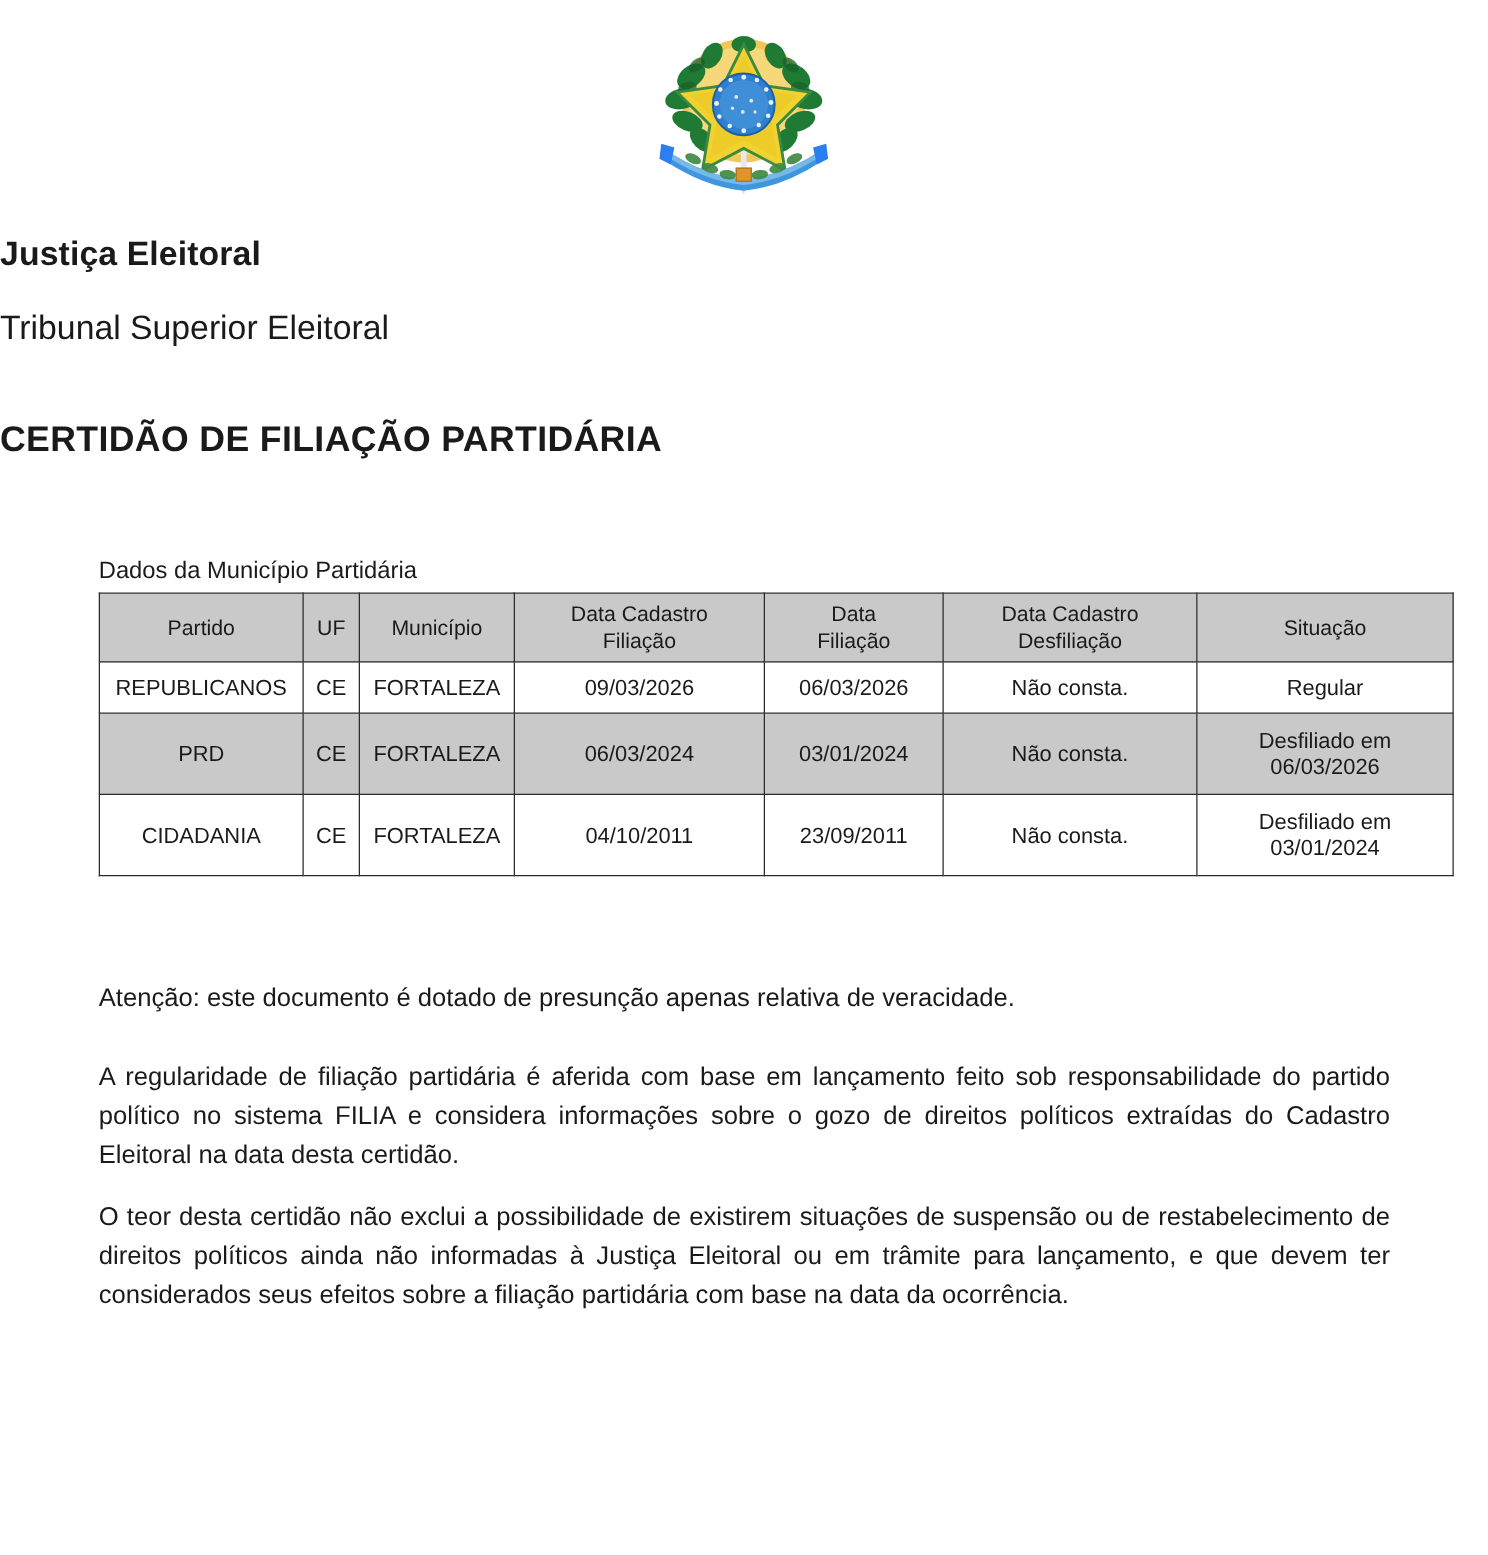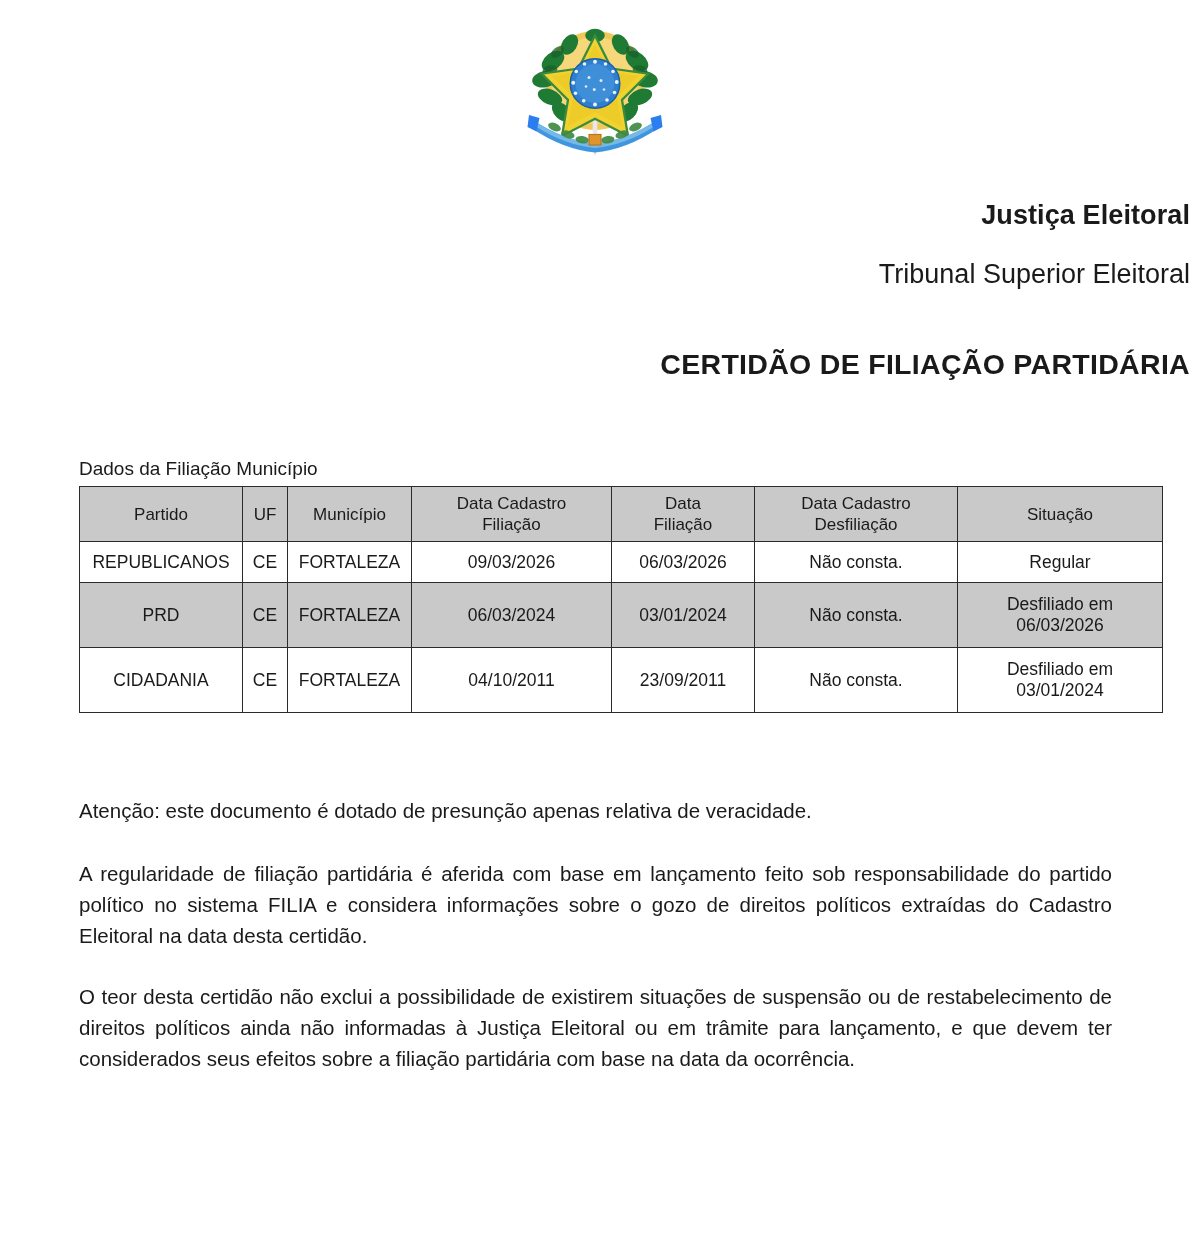--- a/index.html
+++ b/index.html
@@ -24,22 +24,22 @@
     justify-content: center;
   }
   .crest {
     width: 150px;
     height: 150px;
     display: block;
   }
 
   
   .head-block {
-    text-align: right;
-    margin-top: 30px;
+    text-align: left;
+    margin-top: 18px;
   }
   .h-org {
     font-size: 27px;
     font-weight: bold;
     letter-spacing: 0.1px;
     line-height: 1.0;
   }
   .h-court {
     font-size: 27px;
     font-weight: normal;
@@ -125,21 +125,21 @@
   .c-dcd      { width: 196px; }
   .c-sit      { width: 198px; }
 
   
   .note {
     font-size: 20.5px;
     line-height: 31px;
   }
   .note-1 { margin-top: 82px; }
   .note-2 { margin-top: 32px; text-align: justify; }
-  .note-3 { margin-top: 30px; text-align: justify; }
+  .note-3 { margin-top: 19px; text-align: justify; }
 </style>
 </head>
 <body>
 
 <div class="crest-wrap">
   <svg class="crest" viewBox="0 0 200 200">
 
     <g>
       <circle cx="100" cy="78" r="66" fill="#f0c85a"></circle>
       <circle cx="100" cy="78" r="58" fill="#f6d77a"></circle>
@@ -220,21 +220,21 @@
 
 <div class="head-block">
   <div class="h-org">Justiça Eleitoral</div>
   <div class="h-court">Tribunal Superior Eleitoral</div>
   <div class="h-title">CERTIDÃO DE FILIAÇÃO PARTIDÁRIA</div>
 </div>
 
 <div class="page">
 
 
-  <div class="table-label">Dados da Filiação Município</div>
+  <div class="table-label">Dados da Município Partidária</div>
 
   <table class="filiacao">
     <thead>
       <tr>
         <th class="c-partido">
           <span>Partido</span>
         </th>
         <th class="c-uf">
           <span>UF</span>
         </th>

